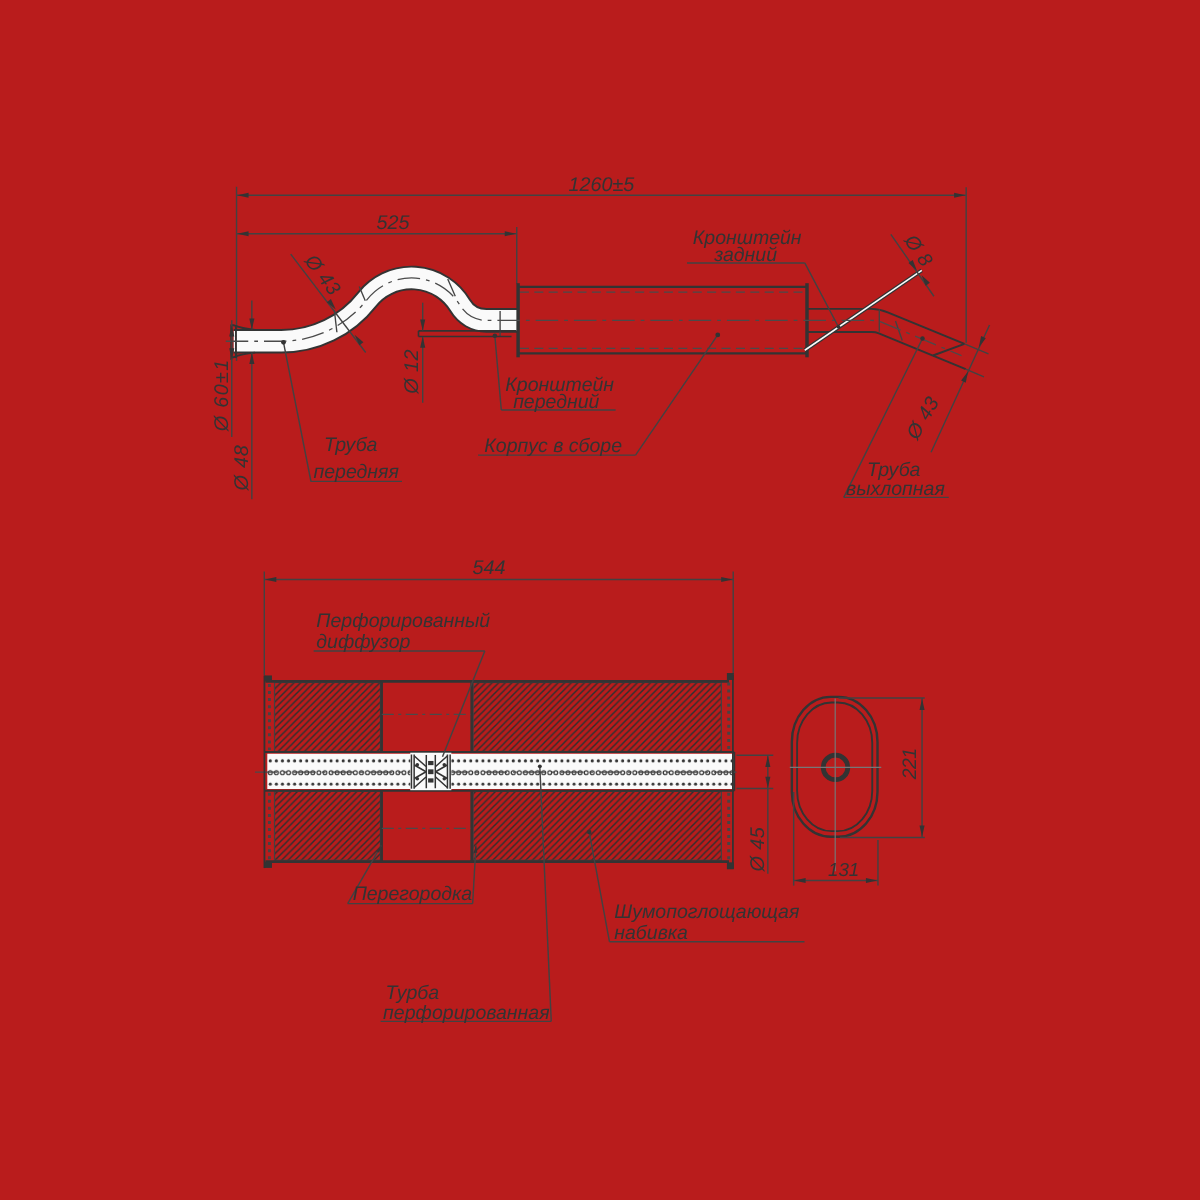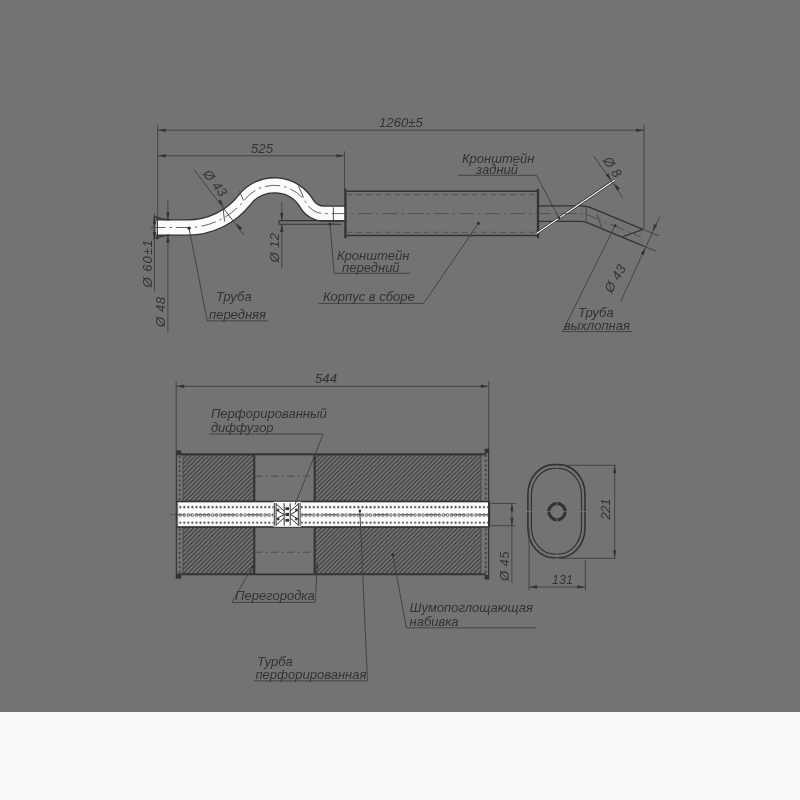--- a/index.html
+++ b/index.html
@@ -1,16 +1,16 @@
 <!DOCTYPE html>
 <html><head>
 <meta charset="utf-8">
 <style>
   html,body{margin:0;padding:0;background:#fafafa;}
-  .wrap{width:800px;height:712px;position:relative;background:#737373;}
+  .wrap{width:800px;height:800px;position:relative;background:#b91c1c;}
   text{font-family:"Liberation Sans",sans-serif;font-style:italic;fill:#333;}
 </style>
 </head>
 <body>
 <div class="wrap">
 <svg width="800" height="800" viewBox="0 0 800 800" style="filter:blur(0.3px)">
 <defs>
   <path id="ah" d="M0,0 L-7.5,-1.7 L-7.5,1.7 Z" fill="#333"></path>
   <path id="ah2" d="M0,0 L-5,-1.2 L-5,1.2 Z" fill="#333"></path>
   <pattern id="hatch" width="4.4" height="4.4" patternUnits="userSpaceOnUse">

